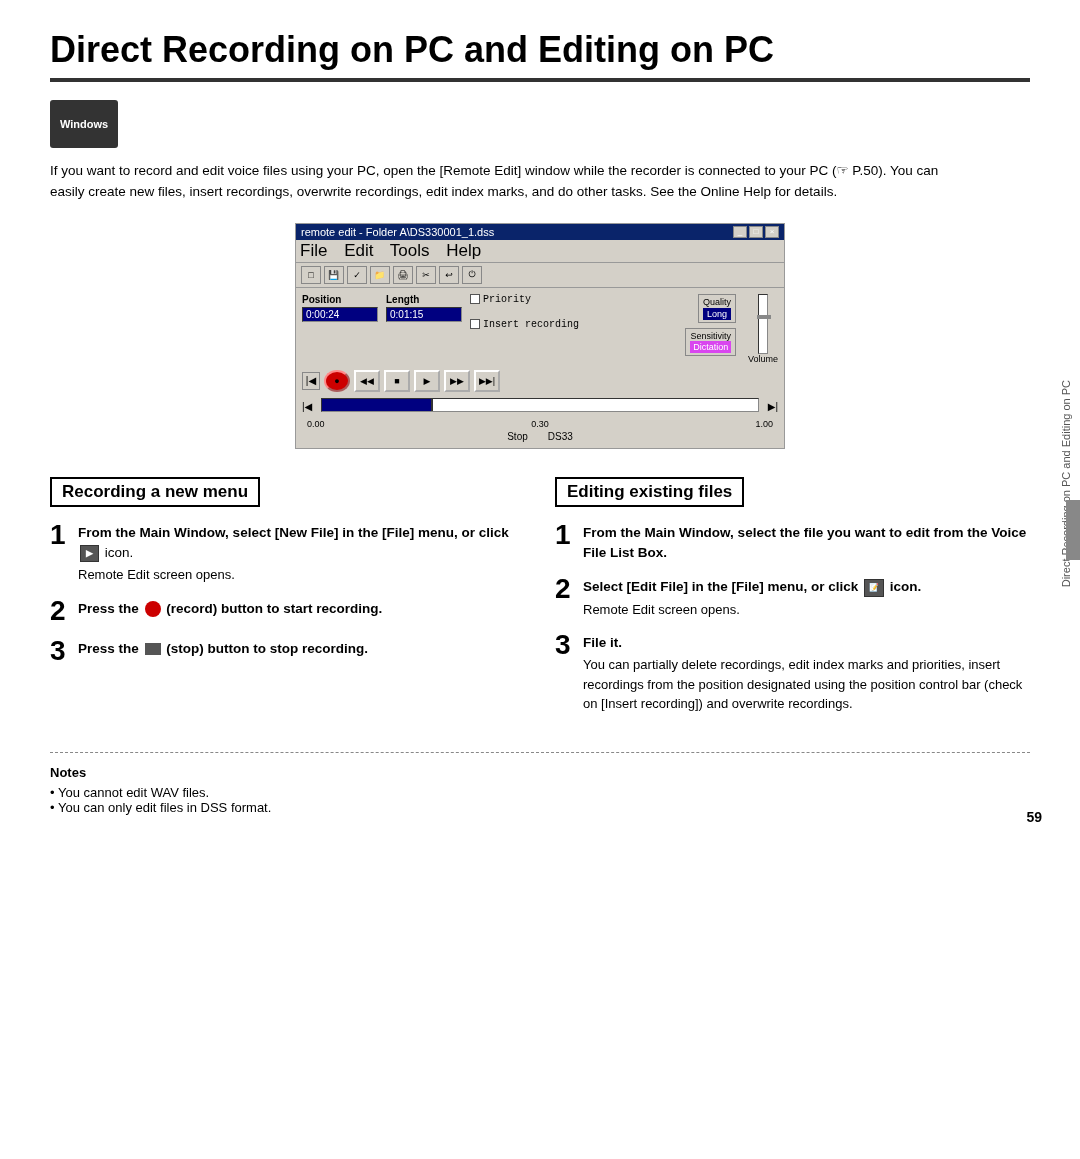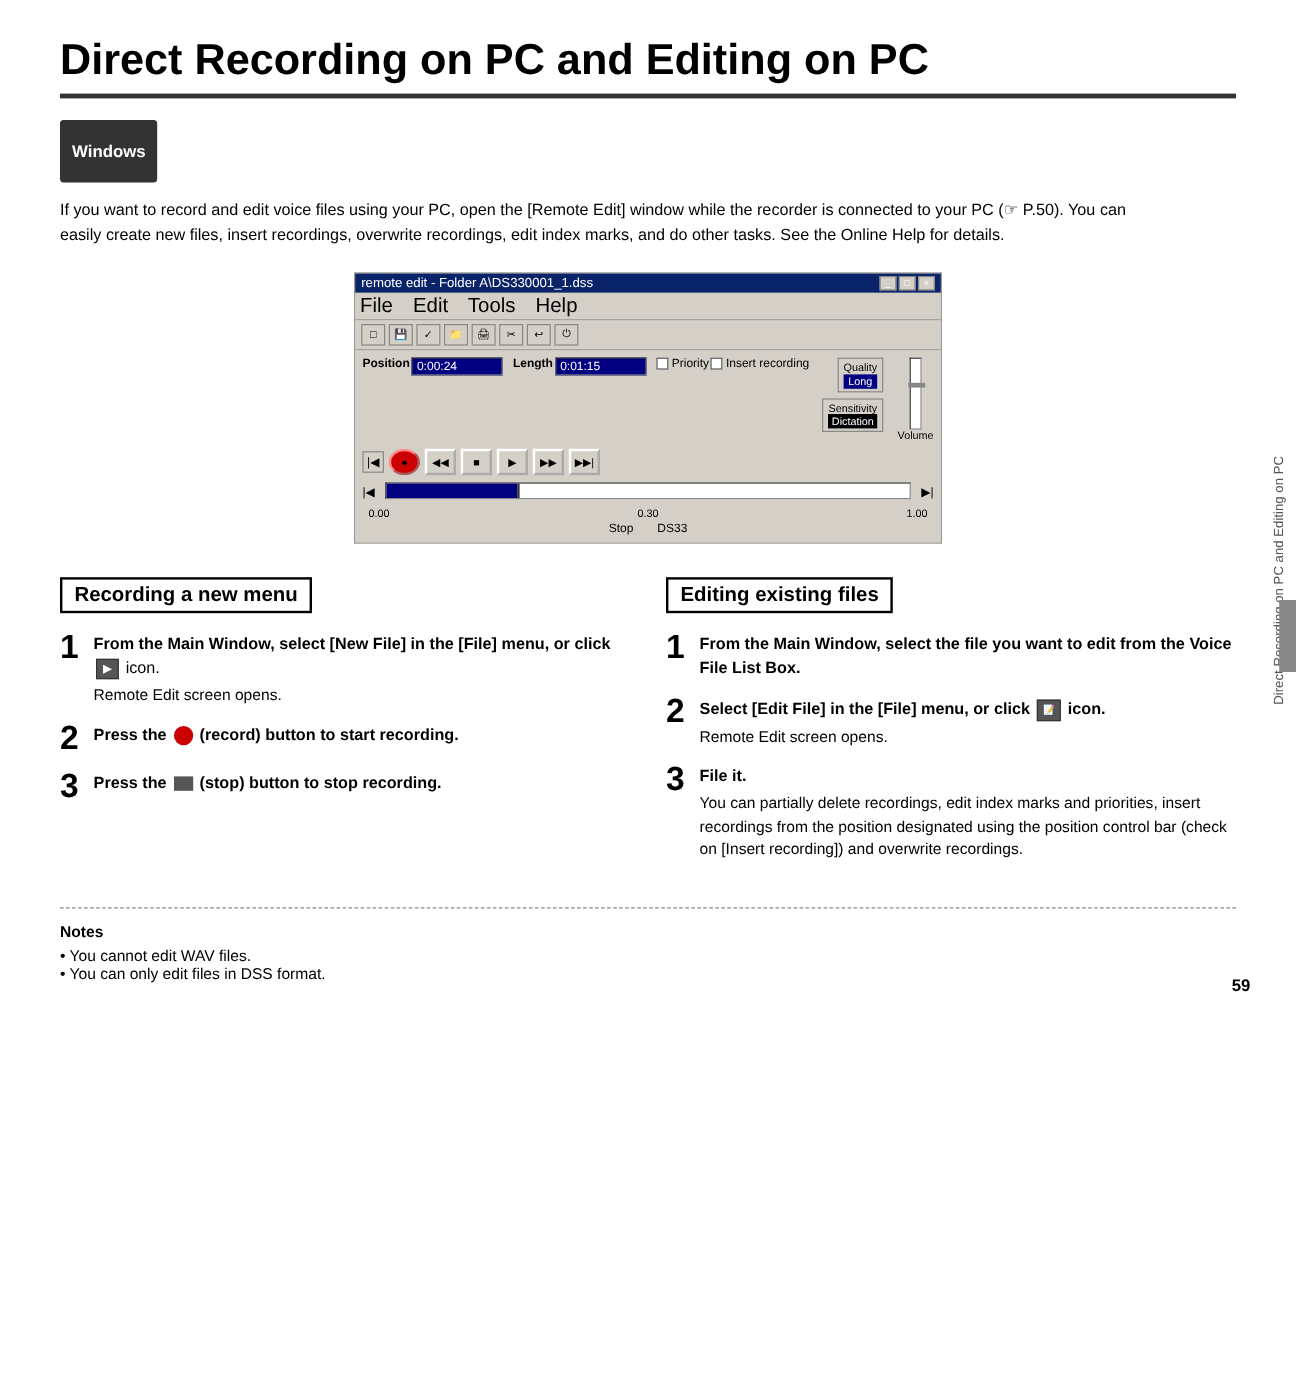--- a/index.html
+++ b/index.html
@@ -31,21 +31,21 @@
       height: 4px;
       background: #333;
       margin-bottom: 18px;
     }
 
     
     .windows-badge {
       display: inline-block;
       background: #333;
       color: #fff;
-      font-size: 14px;
+      font-size: 11px;
       font-weight: bold;
       padding: 18px 10px;
       border-radius: 3px;
       margin-bottom: 12px;
     }
 
     
     .intro-text {
       font-size: 13.5px;
       line-height: 1.6;
@@ -132,21 +132,21 @@
 
     .ss-row {
       display: flex;
       align-items: flex-start;
       gap: 8px;
       margin-bottom: 6px;
     }
 
     .ss-field-group {
       display: flex;
-      flex-direction: row;
+      flex-direction: column;
       gap: 2px;
     }
 
     .ss-label {
       font-size: 10px;
       font-weight: bold;
     }
 
     .ss-input {
       background: #fff;
@@ -158,23 +158,24 @@
       font-family: Arial, sans-serif;
     }
 
     .ss-input-blue {
       background: #000080;
       color: #fff;
     }
 
     .ss-checkbox-row {
       display: flex;
-      flex-direction: row;
-      gap: 1px;
+      flex-direction: column;
+      gap: 14px;
       font-size: 10px;
+      font-family: Liberation Mono, monospace;
     }
 
     .ss-checkbox-item {
       display: flex;
       align-items: center;
       gap: 3px;
     }
 
     .ss-cb {
       width: 10px;
@@ -472,21 +473,21 @@
               <span>Insert recording</span>
             </div>
           </div>
           <div style="margin-left:auto; display:flex; flex-direction:column; gap:3px;">
             <div class="quality-box">
               <div class="quality-label">Quality</div>
               <div class="quality-value">Long</div>
             </div>
             <div class="sensitivity-box">
               <div style="font-size:9px; text-align:center;">Sensitivity</div>
-              <div style="background:#000000; color:#fff; text-align:center; font-size:9px; padding:1px 2px;">Dictation</div>
+              <div style="background:#d946ef; color:#fff; text-align:center; font-size:9px; padding:1px 2px;">Dictation</div>
             </div>
           </div>
 
           <div style="display:flex; flex-direction:column; align-items:center; margin-left:4px;">
             <div style="width:10px; height:60px; background:#fff; border:1px inset #888; position:relative;">
               <div style="width:14px; height:4px; background:#888; position:absolute; top:20px; left:-2px;"></div>
             </div>
             <span style="font-size:9px;">Volume</span>
           </div>
         </div>

